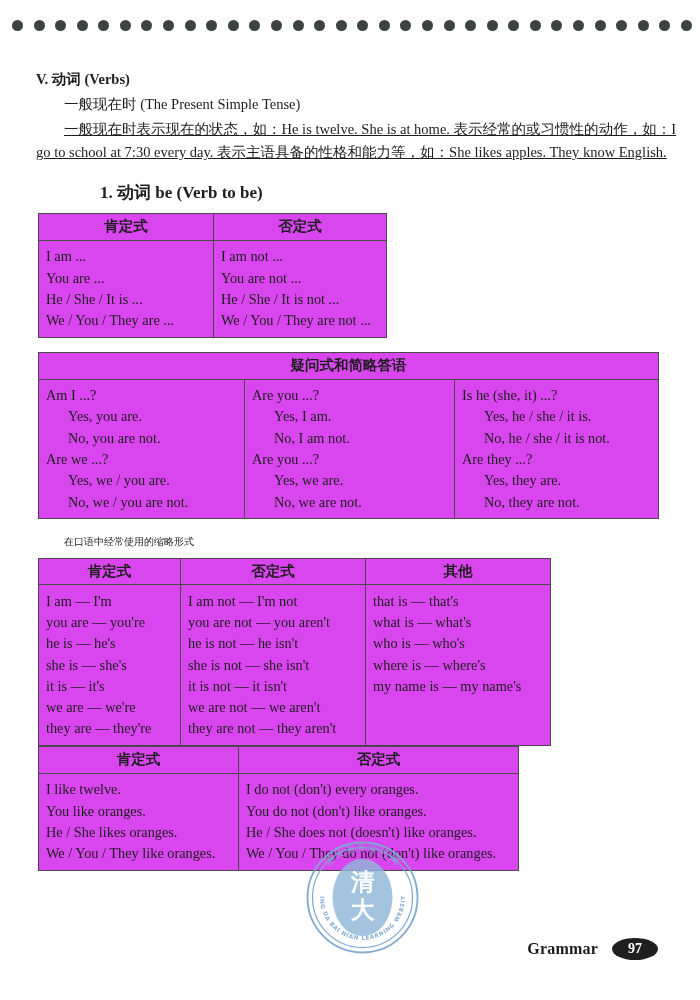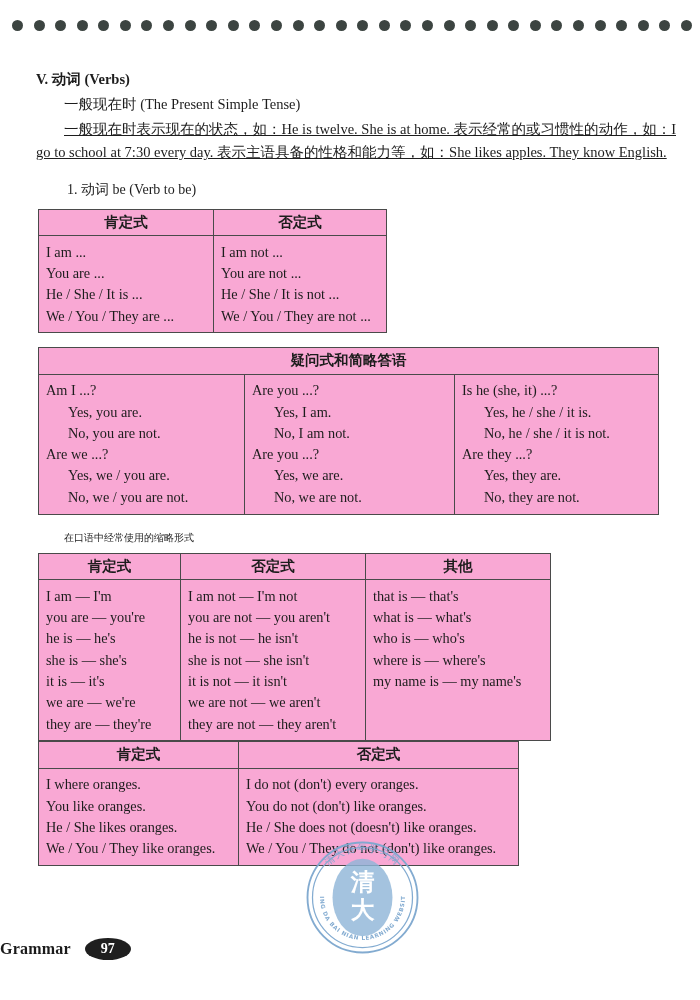--- a/index.html
+++ b/index.html
@@ -50,39 +50,39 @@
     text-align: justify;
   }
   .para.heading {
     font-weight: bold;
     padding-left: 36px;
     margin-bottom: 2px;
   }
   .para.indent1 { text-indent: 28px; }
   .para.indent2 { text-indent: 28px; text-decoration: underline; }
   .para.sub {
-    padding-left: 67px;
-    font-weight: normal;
+    padding-left: 100px;
+    font-weight: bold;
     margin-top: 14px;
     margin-bottom: 7px;
-    font-size: 14px;
+    font-size: 17px;
   }
   .para.note {
     padding-left: 64px;
     margin-top: 15px;
     margin-bottom: 7px;
     font-size: 10px;
   }
 
   
   .tbl-wrap { padding-left: 38px; }
   table.grid {
     border-collapse: collapse;
     border: 1px solid #4a4a4a;
-    background: #f9a8d4;
+    background: #d946ef;
     table-layout: fixed;
   }
   table.grid td, table.grid th {
     border: 1px solid #4a4a4a;
     vertical-align: top;
     font-size: 14px;
     line-height: 1.0;
     padding: 0;
   }
   table.grid th {
@@ -132,20 +132,21 @@
     opacity: 0.96;
   }
 
   
   .footer {
     position: absolute;
     left: 0;
     top: 938px;
     width: 700px;
     display: flex;
+    justify-content: flex-end;
     align-items: center;
     padding-right: 42px;
     box-sizing: border-box;
   }
   .footer .fl {
     font-family: "Liberation Serif", serif;
     font-weight: bold;
     font-size: 16px;
     letter-spacing: 0.2px;
     color: #1b1b1b;
@@ -361,21 +362,21 @@
       <thead>
         <tr>
           <th>肯定式</th>
           <th>否定式</th>
         </tr>
       </thead>
       <tbody>
         <tr>
           <td>
               <div class="cellbox">
-            <div class="ln">I where oranges.</div>
+            <div class="ln">I like twelve.</div>
             <div class="ln">You like oranges.</div>
             <div class="ln">He / She likes oranges.</div>
             <div class="ln">We / You / They like oranges.</div>
           </div>
             </td>
           <td>
               <div class="cellbox">
             <div class="ln">I do not (don't) every oranges.</div>
             <div class="ln">You do not (don't) like oranges.</div>
             <div class="ln">He / She does not (doesn't) like oranges.</div>

